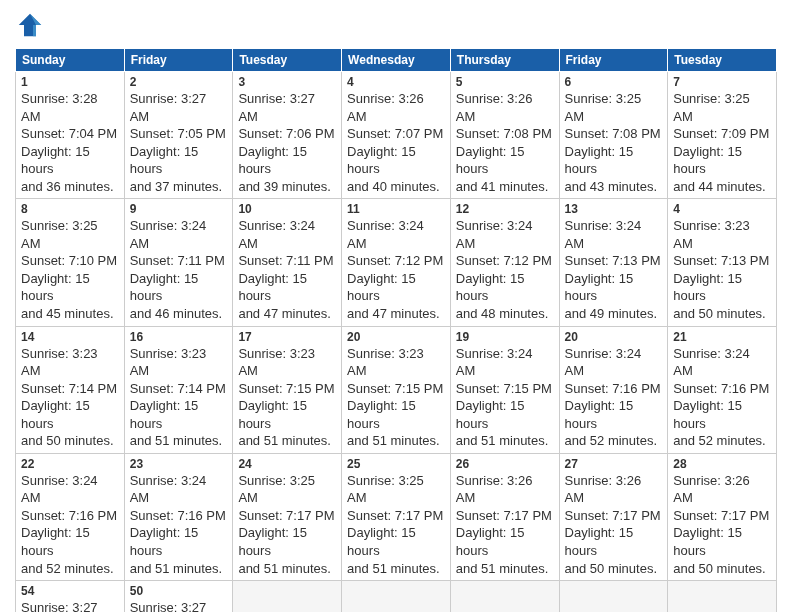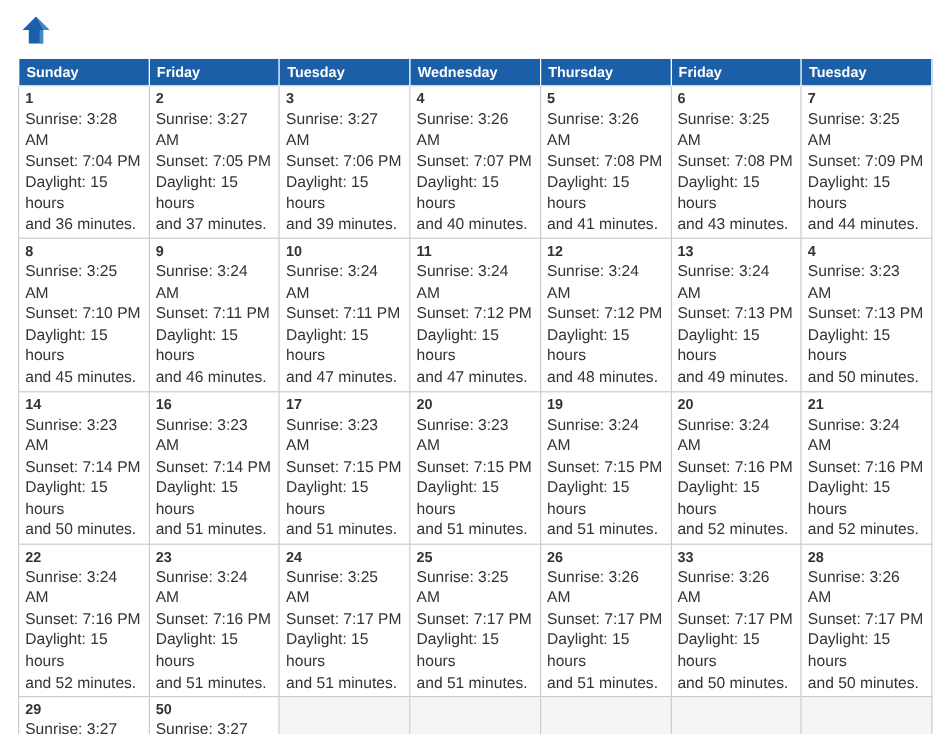--- a/index.html
+++ b/index.html
@@ -312,37 +312,37 @@
 and 51 minutes.</div>
           </td>
           <td>
             <span class="day-num">26</span>
             <div class="day-info" style="white-space: pre-line;">Sunrise: 3:26 AM
 Sunset: 7:17 PM
 Daylight: 15 hours
 and 51 minutes.</div>
           </td>
           <td>
-            <span class="day-num">33</span>
+            <span class="day-num">27</span>
             <div class="day-info" style="white-space: pre-line;">Sunrise: 3:26 AM
 Sunset: 7:17 PM
 Daylight: 15 hours
 and 50 minutes.</div>
           </td>
           <td>
             <span class="day-num">28</span>
             <div class="day-info" style="white-space: pre-line;">Sunrise: 3:26 AM
 Sunset: 7:17 PM
 Daylight: 15 hours
 and 50 minutes.</div>
           </td>
         </tr>
         <tr class="last-row">
           <td>
-            <span class="day-num">29</span>
+            <span class="day-num">54</span>
             <div class="day-info" style="white-space: pre-line;">Sunrise: 3:27 AM
 Sunset: 7:16 PM
 Daylight: 15 hours
 and 49 minutes.</div>
           </td>
           <td>
             <span class="day-num">50</span>
             <div class="day-info" style="white-space: pre-line;">Sunrise: 3:27 AM
 Sunset: 7:16 PM
 Daylight: 15 hours

